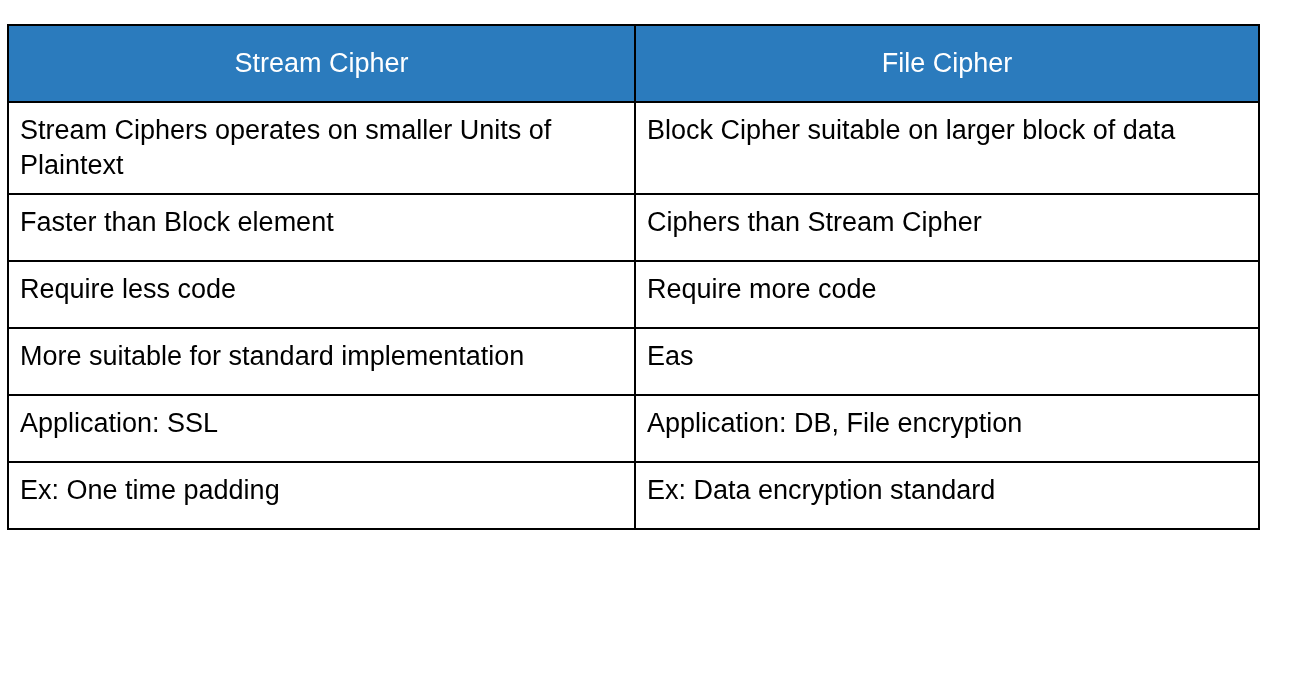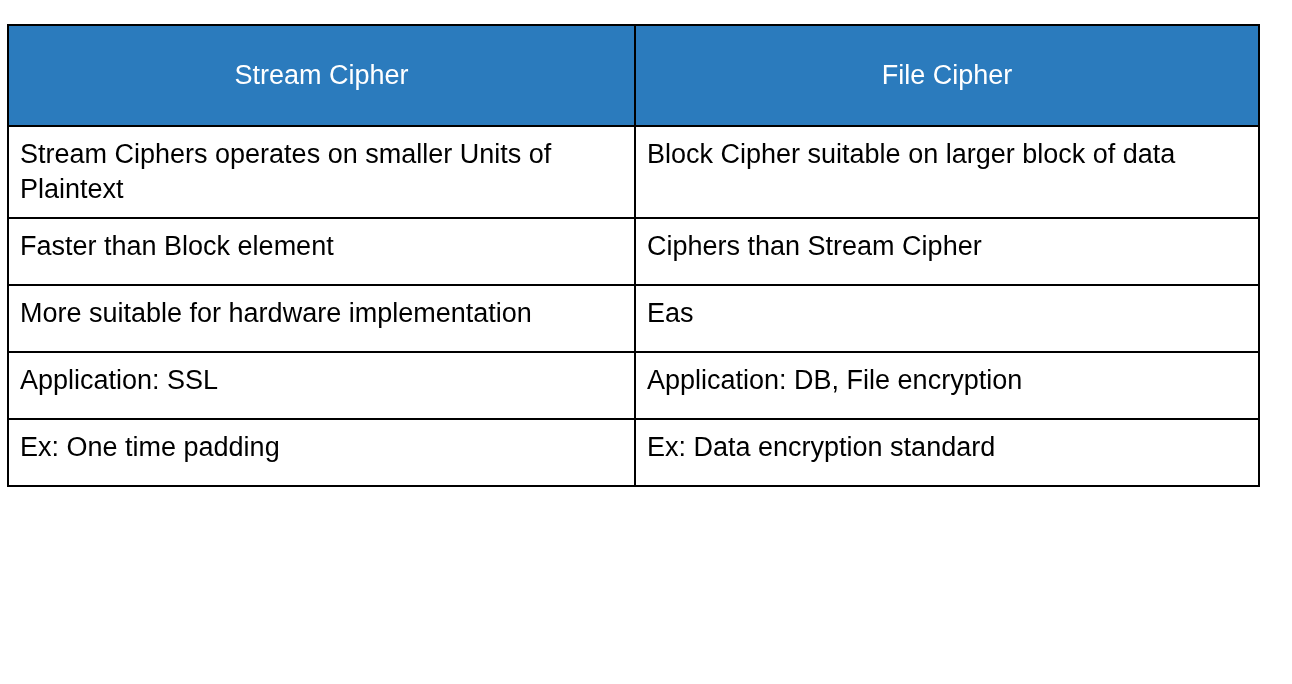--- a/index.html
+++ b/index.html
@@ -44,21 +44,21 @@
     font-weight: normal;
     text-align: left;
   }
   .comparison-table thead th {
     background: #2b7bbd;
     color: #ffffff;
     text-align: center;
     font-weight: normal;
     font-size: 27px;
     height: 67px;
-    padding: 16px 11px;
+    padding: 4px 11px;
     vertical-align: middle;
     border-color: #000000;
   }
   .comparison-table tbody tr td {
     height: 44px;
     margin-left: 7px;
   }
   .cell-text {
     display: block;
     white-space: pre-line;
@@ -96,21 +96,29 @@
       <tr>
         <td>
           <span class="cell-text">Faster than Block element</span>
         </td>
         <td>
           <span class="cell-text">Ciphers than Stream Cipher</span>
         </td>
       </tr>
       <tr>
         <td>
-          <span class="cell-text">More suitable for hardware implementation</span>
+          <span class="cell-text">Require less code</span>
+        </td>
+        <td>
+          <span class="cell-text">Require more code</span>
+        </td>
+      </tr>
+      <tr>
+        <td>
+          <span class="cell-text">More suitable for standard implementation</span>
         </td>
         <td>
           <span class="cell-text">Eas</span>
         </td>
       </tr>
       <tr>
         <td>
           <span class="cell-text">Application: SSL</span>
         </td>
         <td>

